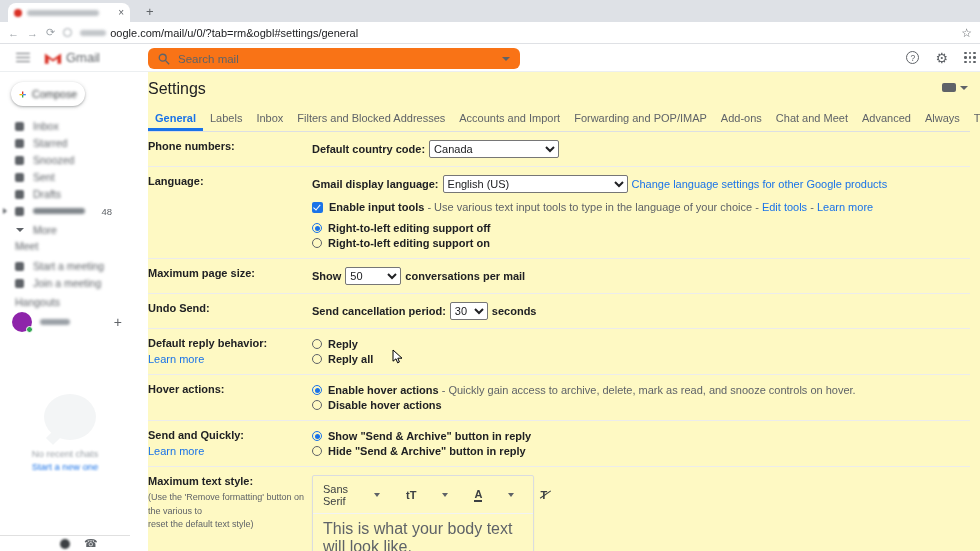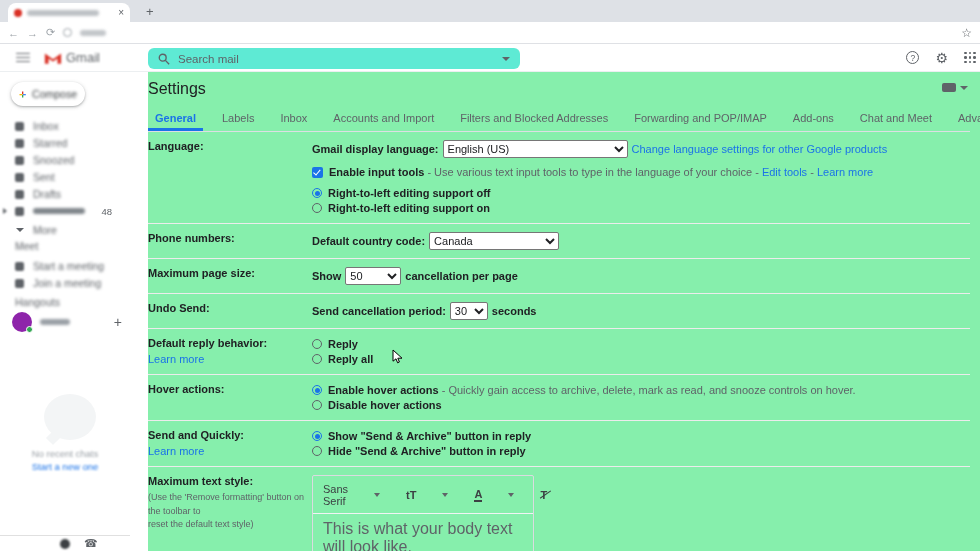--- a/index.html
+++ b/index.html
@@ -21,21 +21,21 @@
   .urlblur { width:26px; height:6px; background:#9aa0a6; border-radius:3px; opacity:.6; filter:blur(1.5px); }
   .urltext { font-size:11px; color:#202124; margin-left:-4px; }
   .star { margin-left:auto; color:#5f6368; font-size:12px; }
 
   
   .appheader { position:absolute; left:0; top:44px; width:980px; height:28px; background:#fff; border-bottom:1px solid #eceff1; display:flex; align-items:center; }
   .burger { width:14px; margin-left:16px; display:flex; flex-direction:column; gap:2.5px; filter:blur(1px); }
   .burger i { display:block; height:1.6px; background:#5f6368; border-radius:1px; }
   .glogo { display:flex; align-items:center; gap:4px; margin-left:14px; filter:blur(1px); }
   .gname { font-size:13px; color:#5f6368; }
-  .searchbox { position:absolute; left:148px; top:4px; width:372px; height:21px; background:#5eead4; border-radius:6px; display:flex; align-items:center; padding:0 10px; gap:8px; }
+  .searchbox { position:absolute; left:148px; top:4px; width:372px; height:21px; background:#f97316; border-radius:6px; display:flex; align-items:center; padding:0 10px; gap:8px; }
   .searchbox input { border:0; background:transparent; outline:none; font-size:11.5px; color:#202124; width:300px; font-family:"Liberation Sans",sans-serif; }
   .searchbox input::placeholder { color:#5f6368; }
   .caret { width:0; height:0; border-left:4px solid transparent; border-right:4px solid transparent; border-top:4px solid #5f6368; }
   .hdr-right { margin-left:auto; display:flex; align-items:center; gap:16px; padding-right:4px; }
   .helpic { width:13px; height:13px; border:1.2px solid #5f6368; border-radius:50%; font-size:8.5px; color:#5f6368; display:flex; align-items:center; justify-content:center; }
   .gearic { font-size:14px; color:#5f6368; line-height:1; }
   .appsgrid { display:grid; grid-template-columns:repeat(3,3px); grid-template-rows:repeat(3,3px); gap:1.5px; }
   .appsgrid i { width:2.6px; height:2.6px; background:#5f6368; border-radius:50%; }
 
   
@@ -56,25 +56,25 @@
   .addchat { position:absolute; right:8px; top:2px; font-size:14px; color:#5f6368; }
   .ghost { position:absolute; left:44px; top:322px; width:52px; height:46px; background:#f1f3f4; border-radius:50% 50% 50% 50%; opacity:.8; }
   .ghost:after { content:""; position:absolute; left:4px; bottom:-3px; width:10px; height:10px; background:#f1f3f4; transform:rotate(45deg); }
   .emptychat1 { position:absolute; left:0; top:376px; width:130px; text-align:center; font-size:9.5px; color:#9aa0a6; filter:blur(1px); }
   .emptychat2 { position:absolute; left:0; top:389px; width:130px; text-align:center; font-size:9.5px; color:#1a73e8; filter:blur(1px); }
   .sbot { position:absolute; left:0; top:463px; width:130px; height:16px; border-top:1px solid #e0e0e0; }
   .sbot .dot { position:absolute; left:60px; top:3px; width:10px; height:10px; background:#3c4043; border-radius:50%; filter:blur(1px); }
   .sbot .ph { position:absolute; left:84px; top:1px; font-size:11px; color:#5f6368; }
 
   
-  .main { position:absolute; left:148px; top:72px; width:832px; height:479px; background:#86efac; }
+  .main { position:absolute; left:148px; top:72px; width:832px; height:479px; background:#fef9c3; }
   .stitle { font-size:16px; color:#202124; padding:8px 0 2px 0; }
   .kbind { position:absolute; right:12px; top:11px; display:flex; align-items:center; gap:4px; }
   .kbind .kb { width:14px; height:9px; background:#5f6368; border-radius:2px; }
-  .tabs { display:flex; align-items:flex-end; gap:12px; border-bottom:1px solid #dcdfe3; margin-top:6px; margin-right:10px; }
+  .tabs { display:flex; align-items:flex-end; gap:0; border-bottom:1px solid #dcdfe3; margin-top:6px; margin-right:10px; }
   .tab { font-size:11px; color:#5f6368; padding:6px 7px 7px 7px; white-space:nowrap; }
   .tab.active { color:#1a73e8; font-weight:bold; border-bottom:3px solid #1a73e8; padding-bottom:4px; }
 
   .rows { margin-right:10px; }
   .row { display:flex; border-bottom:1px solid #ececec; padding:6px 0; }
   .rlabel { width:164px; flex:0 0 164px; padding-top:2px; }
   .rlabel .lbl { font-size:11px; font-weight:bold; color:#202124; }
   .rlabel .note { font-size:9px; color:#5f6368; margin-top:4px; line-height:1.5; }
   .rbody { flex:1; font-size:11px; color:#202124; }
   a.lnk { color:#1a73e8; text-decoration:none; font-size:11px; cursor:pointer; }
@@ -115,20 +115,21 @@
     </div>
     <span class="newtab">+</span>
   </div>
 
   <div class="urlbar">
     <span class="navic">←</span>
     <span class="navic">→</span>
     <span class="navic">⟳</span>
     <span class="siteinfo"></span>
     <span class="urlblur"></span>
+    <span class="urltext">oogle.com/mail/u/0/?tab=rm&amp;ogbl#settings/general</span>
     <span class="star">☆</span>
   </div>
 
   <div class="appheader">
     <div class="burger">
         <i></i>
         <i></i>
         <i></i>
       </div>
     <div class="glogo">
@@ -237,32 +238,44 @@
     <div class="stitle">Settings</div>
     <div class="kbind">
       <span class="kb"></span>
       <span class="caret"></span>
     </div>
 
     <div class="tabs">
       <span class="tab active">General</span>
       <span class="tab">Labels</span>
       <span class="tab">Inbox</span>
+      <span class="tab">Filters and Blocked Addresses</span>
       <span class="tab">Accounts and Import</span>
-      <span class="tab">Filters and Blocked Addresses</span>
       <span class="tab">Forwarding and POP/IMAP</span>
       <span class="tab">Add-ons</span>
       <span class="tab">Chat and Meet</span>
       <span class="tab">Advanced</span>
-      <span class="tab">Google</span>
+      <span class="tab">Always</span>
       <span class="tab">Themes</span>
 
     </div>
 
     <div class="rows">
+
+      <div class="row">
+        <div class="rlabel">
+            <div class="lbl">Phone numbers:</div>
+          </div>
+        <div class="rbody">
+          <div class="line">
+            <span class="bold">Default country code:</span>
+            <select class="sel-country"><option>Canada</option></select>
+          </div>
+        </div>
+      </div>
 
       <div class="row">
         <div class="rlabel">
             <div class="lbl">Language:</div>
           </div>
         <div class="rbody">
           <div class="line">
             <span class="bold">Gmail display language:</span>
             <select class="sel-lang"><option>English (US)</option></select>
             <a class="lnk">Change language settings for other Google products</a>
@@ -277,39 +290,27 @@
           </div>
           <div class="optline">
             <span class="radio"></span>
             <span class="bold">Right-to-left editing support on</span>
           </div>
         </div>
       </div>
 
       <div class="row">
         <div class="rlabel">
-            <div class="lbl">Phone numbers:</div>
-          </div>
-        <div class="rbody">
-          <div class="line">
-            <span class="bold">Default country code:</span>
-            <select class="sel-country"><option>Canada</option></select>
-          </div>
-        </div>
-      </div>
-
-      <div class="row">
-        <div class="rlabel">
             <div class="lbl">Maximum page size:</div>
           </div>
         <div class="rbody">
           <div class="line">
             <span class="bold">Show</span>
             <select class="sel-num"><option>50</option></select>
-            <span class="bold">cancellation per page</span>
+            <span class="bold">conversations per mail</span>
           </div>
         </div>
       </div>
 
       <div class="row">
         <div class="rlabel">
             <div class="lbl">Undo Send:</div>
           </div>
         <div class="rbody">
           <div class="line">
@@ -366,21 +367,21 @@
           <div class="optline">
               <span class="radio"></span>
               <span class="bold">Hide "Send &amp; Archive" button in reply</span>
             </div>
         </div>
       </div>
 
       <div class="row">
         <div class="rlabel">
           <div class="lbl">Maximum text style:</div>
-          <div class="note"><span>(Use the 'Remove formatting' button on the toolbar to</span><br><span>reset the default text style)</span></div>
+          <div class="note"><span>(Use the 'Remove formatting' button on the various to</span><br><span>reset the default text style)</span></div>
         </div>
         <div class="rbody">
           <div class="stylebox">
             <div class="stoolbar">
               <span class="fontname">Sans Serif</span>
               <span class="tbcaret"></span>
               <span class="tico">tT</span>
               <span class="tbcaret"></span>
               <span class="tico colorA">A</span>
               <span class="tbcaret"></span>

